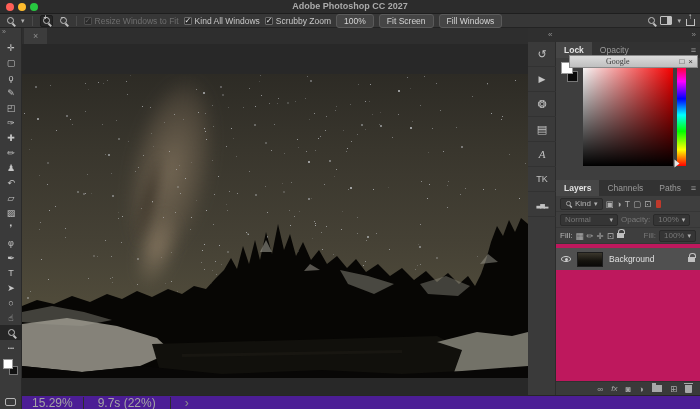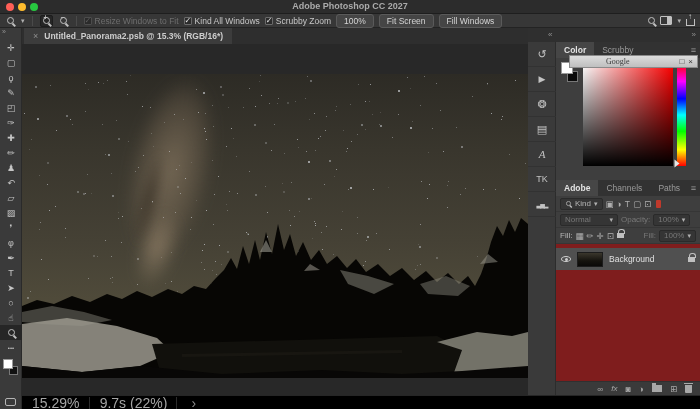--- a/index.html
+++ b/index.html
@@ -119,21 +119,21 @@
 
   
   .layerspanel { position:absolute; left:0; top:138px; width:144px; height:215px; }
   .lrow { height:16px; display:flex; align-items:center; gap:3px; padding:0 4px;
     font-size:8px; color:#b5b5b5; border-bottom:1px solid #363636; }
   .dd { background:#353535; border:1px solid #2a2a2a; border-radius:2px; height:12px;
     display:flex; align-items:center; gap:3px; padding:0 4px; color:#b5b5b5; }
   .dd.dis, .dis { color:#787878; }
   .fico { font-size:8.5px; color:#b0b0b0; }
   .reddot { width:5px; height:8px; background:#c0392b; border-radius:1px; margin-left:2px; }
-  .llist { position:relative; height:138px; background:#7f1d1d; }
+  .llist { position:relative; height:138px; background:#be185d; }
   .lrow-layer { position:absolute; left:0; top:4px; width:144px; height:22px; background:#505050;
     display:flex; align-items:center; gap:6px; padding:0 5px; font-size:8.5px; color:#e0e0e0; }
   .eye { width:10px; height:6px; border:1px solid #cfcfcf; border-radius:50%; position:relative; }
   .eye::after { content:""; position:absolute; left:3px; top:1px; width:3px; height:3px;
     border-radius:50%; background:#cfcfcf; }
   .lthumb { width:26px; height:15px; border:1px solid #1c1c1c;
     background:linear-gradient(180deg,#3a362c 0%,#15130e 60%,#0a0908 100%); }
   .mini-lock { width:7px; height:5px; background:#c0c0c0; position:relative; margin-left:auto; }
   .mini-lock::before { content:""; position:absolute; left:1px; top:-4px; width:5px; height:4px;
     border:1px solid #c0c0c0; border-bottom:none; border-radius:3px 3px 0 0; }
@@ -141,22 +141,22 @@
     border-top:1px solid #303030; display:flex; align-items:center; justify-content:flex-end;
     gap:8px; padding:0 8px; font-size:8.5px; color:#a8a8a8; }
   .lbottom .fx { font-style:italic; font-size:8px; }
   .mini-folder { width:10px; height:7px; background:#a8a8a8; position:relative; }
   .mini-folder::before { content:""; position:absolute; left:0; top:-2px; width:4px; height:2px; background:#a8a8a8; }
   .mini-trash { width:7px; height:8px; background:#a8a8a8; border-radius:0 0 1px 1px; position:relative; }
   .mini-trash::before { content:""; position:absolute; left:-1px; top:-2px; width:9px; height:1.5px; background:#a8a8a8; }
 
   
   .statusbar { position:absolute; left:22px; top:395px; width:678px; height:14px;
-    background:#000000; border-top:1px solid #262626; display:flex; align-items:center;
-    font-size:14px; color:#a5a5a5; }
+    background:#4c1d95; border-top:1px solid #262626; display:flex; align-items:center;
+    font-size:12px; color:#a5a5a5; }
   .st-zoom { padding:0 10px 0 10px; }
   .st-box { width:88px; height:12px; border-left:1px solid #2c2c2c; border-right:1px solid #2c2c2c;
     display:flex; align-items:center; justify-content:center; }
   .st-chev { padding:0 14px; color:#8a8a8a; }
 </style>
 </head>
 <body>
 
 <div class="app">
 
@@ -204,21 +204,20 @@
     <span class="flexsp"></span>
     <span class="mag"></span>
     <span class="ws-icon"></span>
     <span class="chev">▾</span>
     <span class="share-icon"></span>
   </div>
 
   <div class="tabbar">
     <div class="doctab">
       <span class="x">×</span>
-      <span>Untitled_Panorama2.psb @ 15.3% (RGB/16*)</span>
     </div>
   </div>
 
   <div class="toolcol">
     <span class="tc-exp">»</span>
     <div class="tcell">
         <span>✛</span>
       </div>
     <div class="tcell">
         <span>▢</span>
@@ -636,39 +635,39 @@
           <span style="font-size:9px">TK</span>
         </div>
       <div class="dicell small">
           <span>▃▅▂</span>
         </div>
     </div>
     <div class="panels">
 
       <div class="colorpanel">
         <div class="ptabs">
-          <span class="ptab active">Color</span>
-          <span class="ptab">Scrubby</span>
+          <span class="ptab active">Lock</span>
+          <span class="ptab">Opacity</span>
           <span class="pmenu">≡</span>
         </div>
         <span class="cp-fg"></span>
         <span class="cp-bg"></span>
         <div class="cp-field"></div>
         <div class="cp-hue"></div>
         <span class="cp-marker"></span>
         <div class="gpopup">
           <span class="gt">Google</span>
           <span>□</span>
           <span>×</span>
         </div>
       </div>
 
       <div class="layerspanel">
         <div class="ptabs">
-          <span class="ptab active">Adobe</span>
+          <span class="ptab active">Layers</span>
           <span class="ptab">Channels</span>
           <span class="ptab">Paths</span>
           <span class="pmenu">≡</span>
         </div>
         <div class="lrow">
           <span class="dd">
             <span class="mag" style="transform:scale(.7)"></span>
             <span>Kind</span>
             <span class="chev">▾</span>
           </span>

